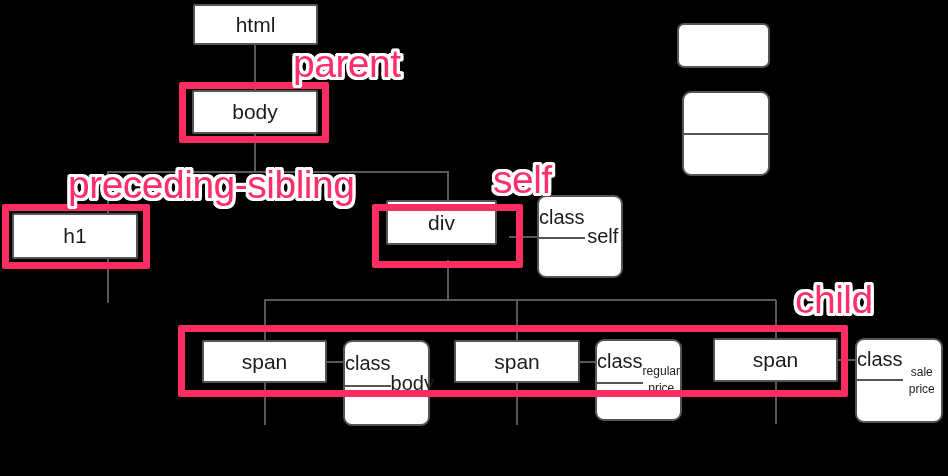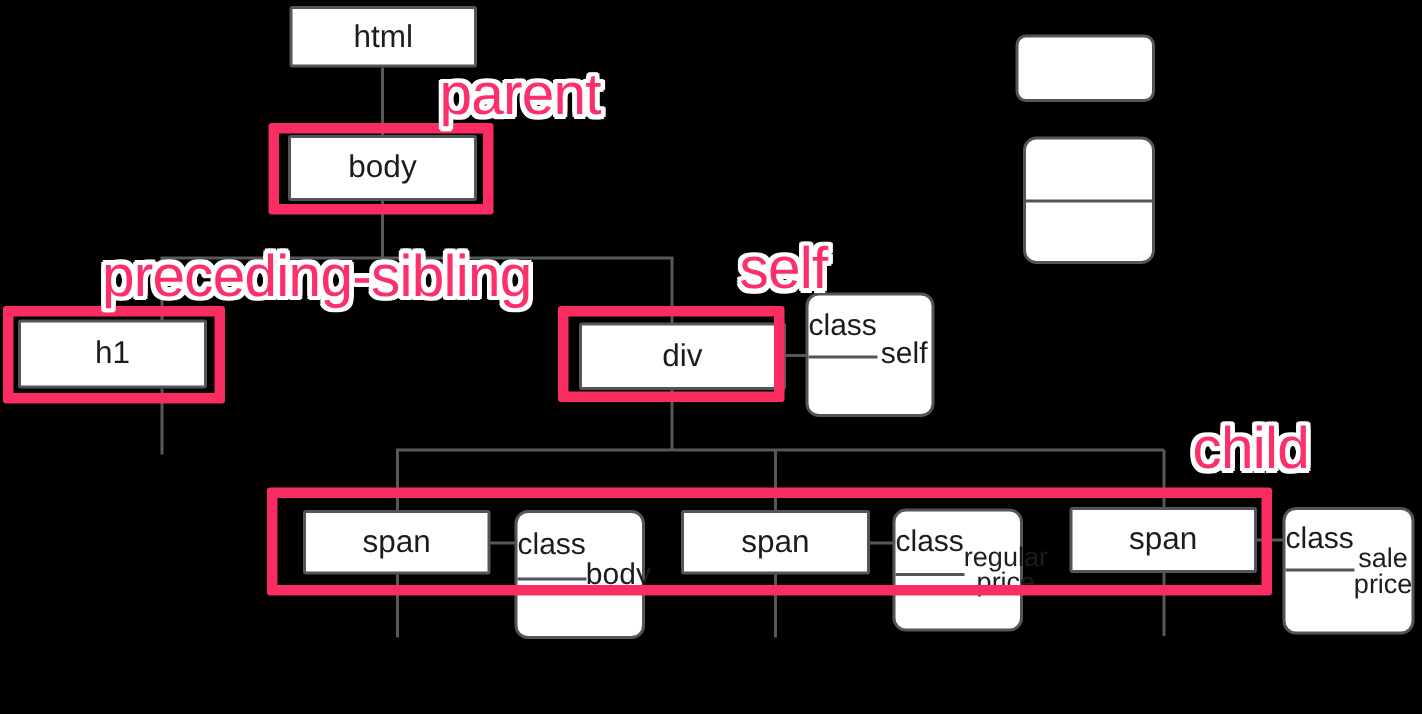--- a/index.html
+++ b/index.html
@@ -20,39 +20,39 @@
   
   .node{
     position:absolute;box-sizing:border-box;background:#ffffff;
     border:2px solid var(--box-border-gray);border-radius:2px;
     display:flex;align-items:center;justify-content:center;
     font-size:21px;color:var(--box-text);z-index:2;
   }
   .node-html{left:193px;top:4px;width:125px;height:41px;}
   .node-body{left:192px;top:90px;width:126px;height:44px;}
   .node-h1{left:12px;top:213px;width:126px;height:46px;}
-  .node-div{left:386px;top:215px;width:138px;height:45px;}
+  .node-div{left:386px;top:200px;width:111px;height:45px;}
   .node-span1{left:202px;top:340px;width:125px;height:43px;}
   .node-span2{left:454px;top:340px;width:126px;height:43px;}
   .node-span3{left:713px;top:338px;width:125px;height:44px;}
   
   .attr-table{
     position:absolute;box-sizing:border-box;background:#ffffff;
     border:2px solid var(--box-border-gray);border-radius:9px;
     display:flex;flex-direction:row;z-index:2;color:var(--box-text);
   }
   .attr-name{
     box-sizing:border-box;border-bottom:2px solid var(--box-border-gray);
     display:flex;align-items:center;justify-content:center;font-size:20px;
   }
   .attr-value{
     flex:1;display:flex;align-items:center;justify-content:center;
     font-size:20px;text-align:center;white-space:pre-line;
   }
-  .attr-value.small{font-size:18px;line-height:17px;}
+  .attr-value.small{font-size:12px;line-height:17px;}
   .attr-item{left:537px;top:195px;width:86px;height:83px;}
   .attr-item .attr-name{height:42px;}
   .attr-brand{left:343px;top:340px;width:87px;height:86px;}
   .attr-brand .attr-name{height:45px;}
   .attr-regular{left:595px;top:339px;width:87px;height:82px;}
   .attr-regular .attr-name{height:43px;}
   .attr-sale{left:855px;top:338px;width:88px;height:85px;}
   .attr-sale .attr-name{height:41px;}
   
   .legend-box{

